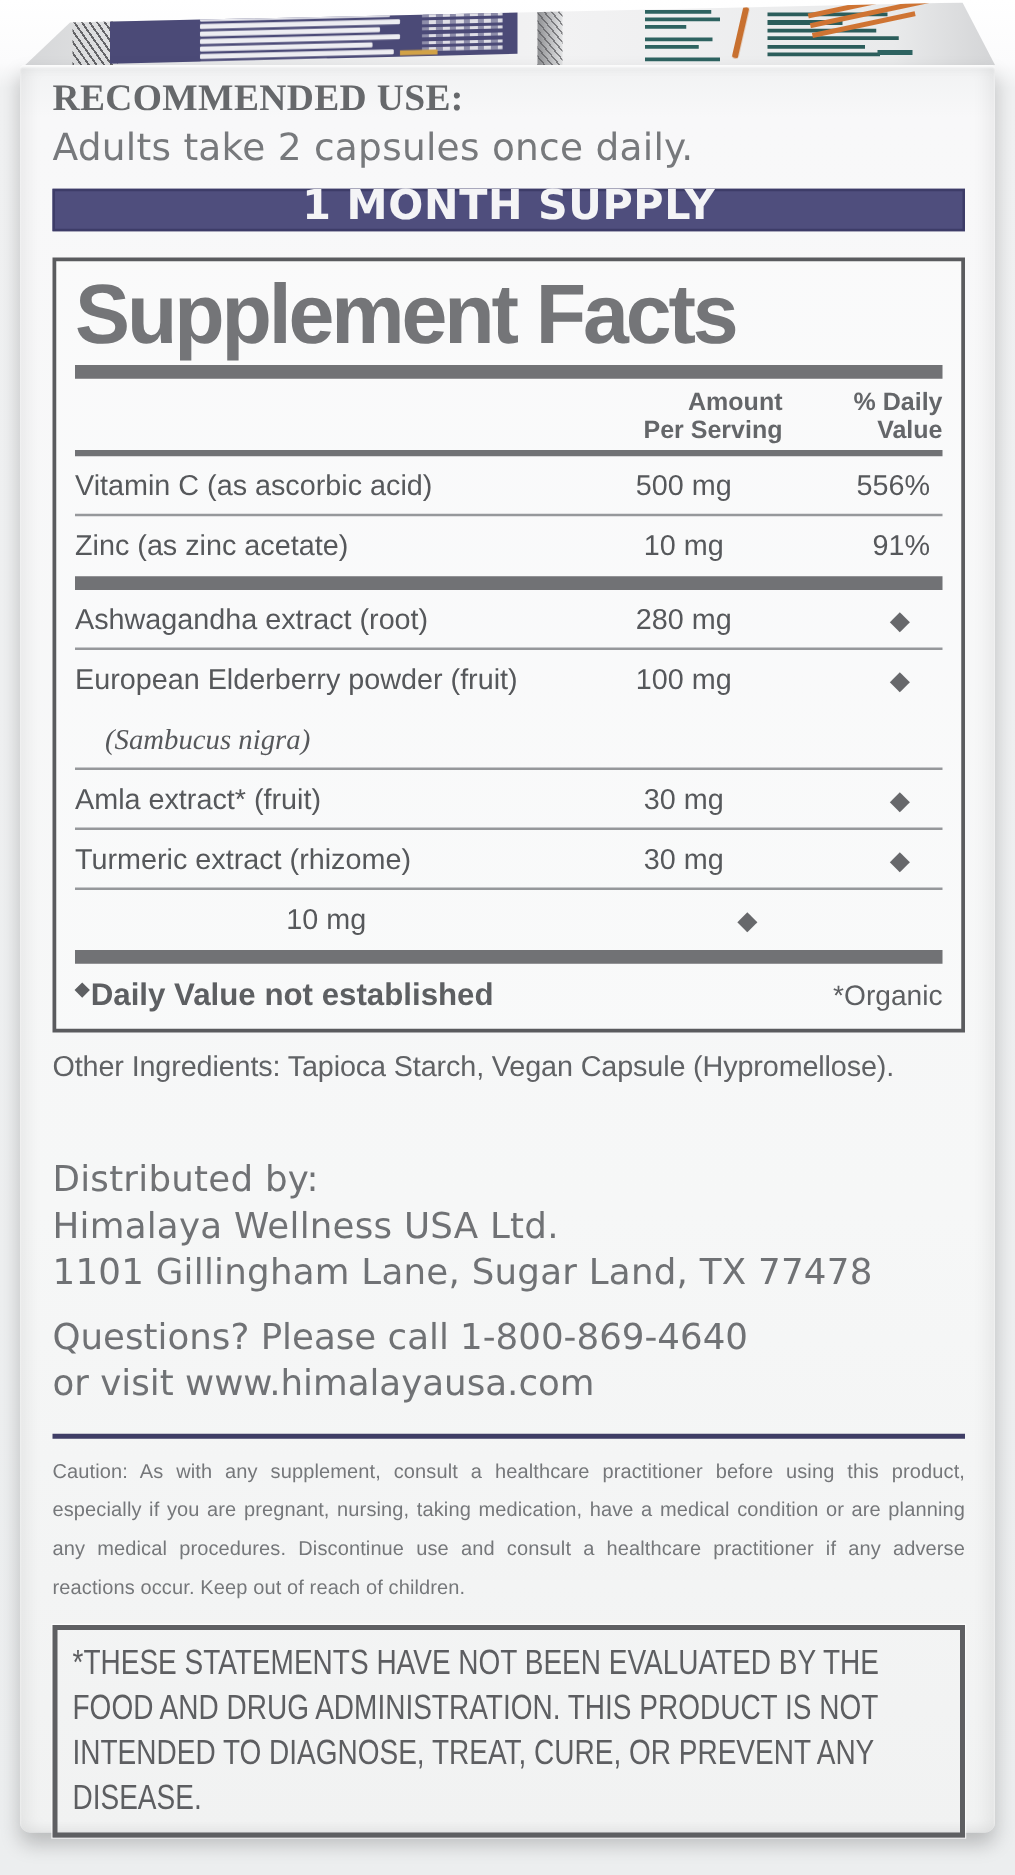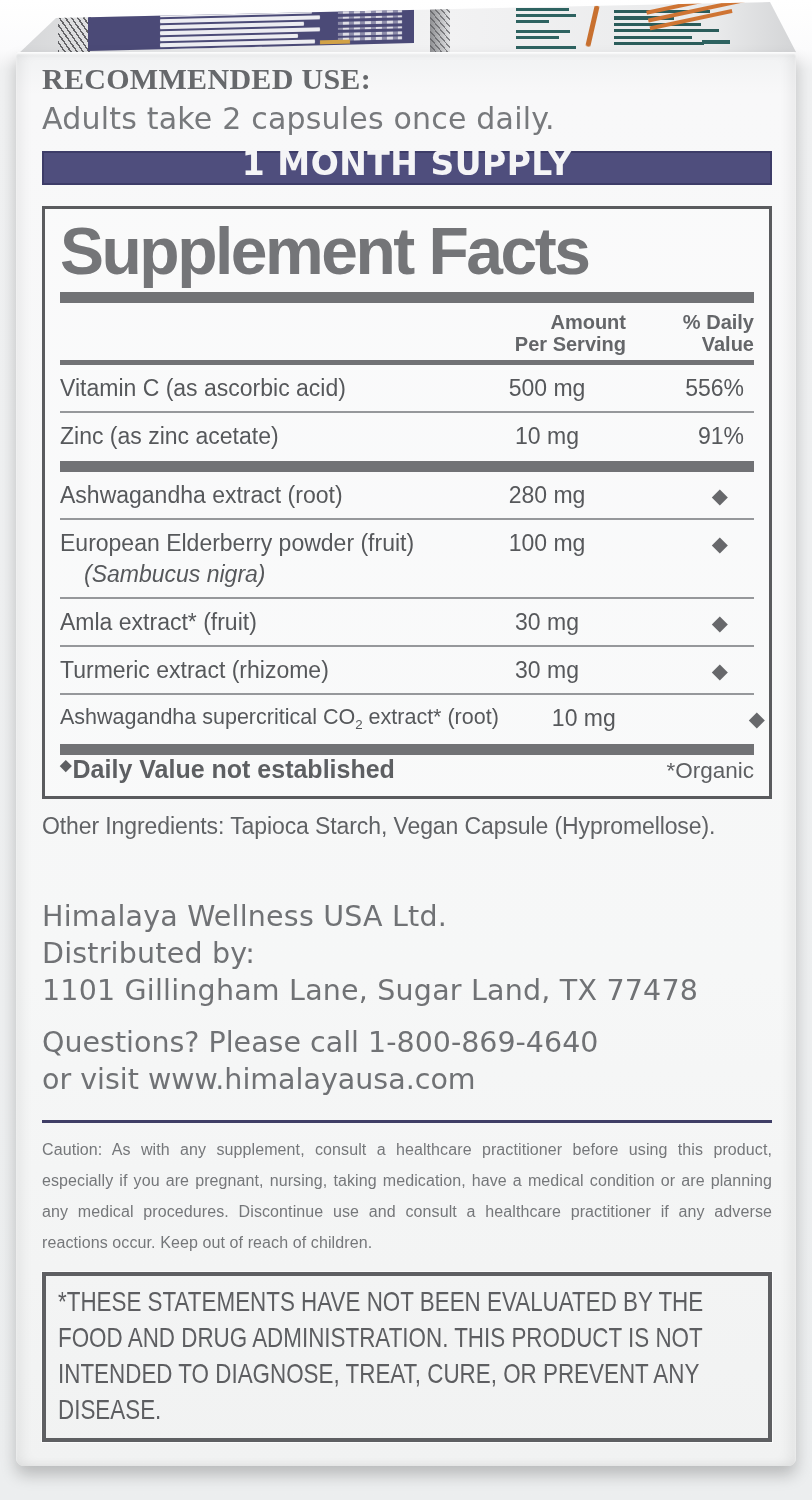--- a/index.html
+++ b/index.html
@@ -67,27 +67,27 @@
   .sf-serving { font-weight:bold; font-size:25px; color:#68696c; margin-top:10px; line-height:33px; }
   .bar-thick { height:11px; background:#717275; margin-top:8px; }
   .bar-med   { height:5px;  background:#717275; margin-top:5px; }
   .sf-headrow { display:flex; justify-content:flex-end; gap:0; margin-top:8px; }
   .sf-headrow .h-amt { width:190px; text-align:center; }
   .sf-headrow .h-dv  { width:128px; text-align:center; }
   .sf-headrow span { display:block; font-weight:bold; font-size:20px; line-height:22px; color:#646669;text-align:right; }
   .sf-row { display:grid; grid-template-columns: 1fr 170px 122px; align-items:start; padding:10px 0 9px 0; }
   .sf-row.hair { border-top:2px solid #96989b; }
   .sf-row .name { font-size:23px; color:#56585b; white-space:nowrap; }
-  .sf-row .name .bot { display:block; font-style:italic; padding-left:24px; margin-top:4px; }
+  .sf-row .name .bot { display:block; font-style:italic; padding-left:24px; margin-top:22px;font-family:Liberation Serif, serif; }
   .sf-row .amt { font-size:23px; color:#56585b; text-align:center; }
   .sf-row .dv  { font-size:23px; color:#56585b; text-align:right; padding-right:10px; }
   .sf-row .dv .dia { font-size:21px; color:#67686b; margin-right:16px; }
   .sf-row.co2 .name { font-size:21.5px; }
   sub { font-size:.62em; }
-  .sf-foot { display:flex; justify-content:space-between; align-items:baseline; padding:0 0 2px 0; }
+  .sf-foot { display:flex; justify-content:space-between; align-items:baseline; padding:11px 0 2px 0; }
   .sf-foot .fl { font-weight:bold; font-size:25px; color:#5d5f62; }
   .sf-foot .fl .sym { font-size:15px; vertical-align:8px; margin-right:1px; }
   .sf-foot .fr { font-size:22.5px; color:#5d5f62; }
   
   .other { margin-top:14px; font-size:23px; color:#606265; letter-spacing:-.1px; }
   
   .dist { margin-top:58px; font-family:"DejaVu Sans", sans-serif; color:#707275; font-size:28.5px; line-height:37px; letter-spacing:.2px; }
   .product { margin-top:17px; font-family:"DejaVu Sans", sans-serif; color:#707275; font-size:28.5px; }
   .questions { margin-top:15px; font-family:"DejaVu Sans", sans-serif; color:#707275; font-size:28.5px; line-height:37px; }
   .purple-hr { margin-top:22px; height:3.5px; background:#3f3e66; }
@@ -203,38 +203,37 @@
       <span class="name">Amla extract* (fruit)</span>
       <span class="amt">30 mg</span>
       <span class="dv"><span class="dia">◆</span></span>
     </div>
     <div class="sf-row hair">
       <span class="name">Turmeric extract (rhizome)</span>
       <span class="amt">30 mg</span>
       <span class="dv"><span class="dia">◆</span></span>
     </div>
     <div class="sf-row hair co2">
-      <span class="name"><span>Ashwagandha supercritical CO</span><sub>2</sub><span> extract* (root)</span></span>
       <span class="amt">10 mg</span>
       <span class="dv"><span class="dia">◆</span></span>
     </div>
 
     <div class="bar-thick" style="margin-top:2px"></div>
 
     <div class="sf-foot">
       <span class="fl"><span class="sym">◆</span><span>Daily Value not established</span></span>
       <span class="fr">*Organic</span>
     </div>
   </div>
 
   <div class="other">Other Ingredients: Tapioca Starch, Vegan Capsule (Hypromellose).</div>
 
   <div class="dist">
+    <div>Distributed by:</div>
     <div>Himalaya Wellness USA Ltd.</div>
-    <div>Distributed by:</div>
     <div>1101 Gillingham Lane, Sugar Land, TX 77478</div>
   </div>
   <div class="questions">
     <div>Questions? Please call 1-800-869-4640</div>
     <div>or visit www.himalayausa.com</div>
   </div>
 
   <div class="purple-hr"></div>
 
   <div class="caution">Caution: As with any supplement, consult a healthcare practitioner before using this product, especially if you are pregnant, nursing, taking medication, have a medical condition or are planning any medical procedures. Discontinue use and consult a healthcare practitioner if any adverse reactions occur. Keep out of reach of children.</div>

